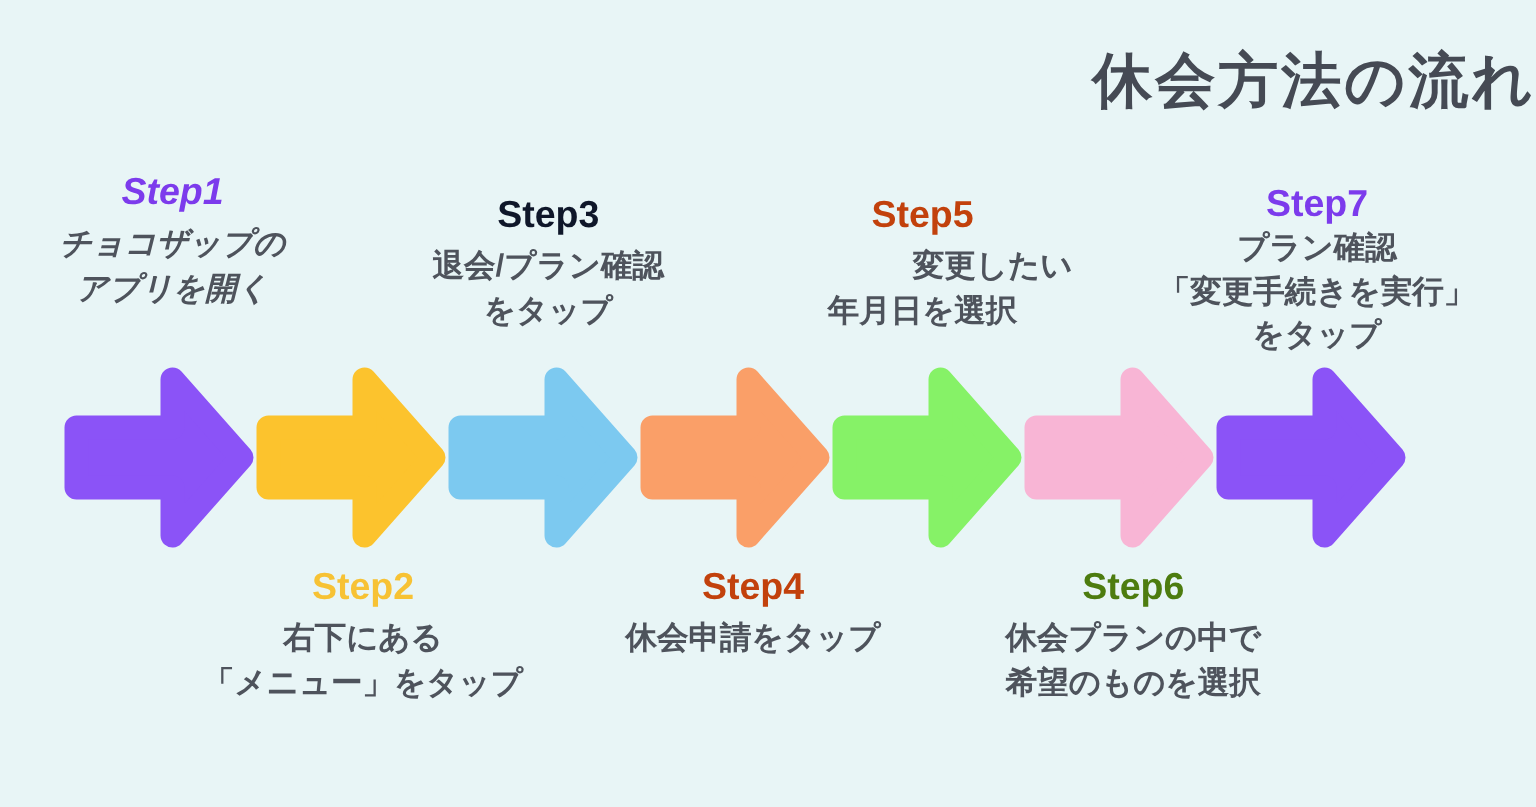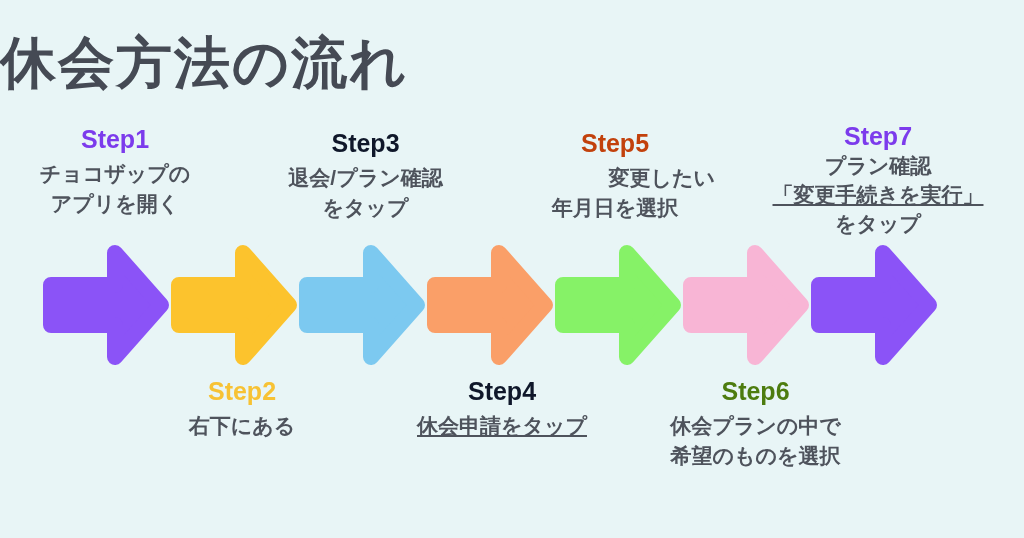--- a/index.html
+++ b/index.html
@@ -9,42 +9,42 @@
     width: 1024px;
     height: 538px;
     overflow: hidden;
     margin: 0 auto;
   }
   .title {
     position: absolute;
     top: 26px;
     left: 0;
     width: 100%;
-    text-align: left;
-    font-size: 56px;
+    text-align: right;
+    font-size: 40px;
     font-weight: 800;
     letter-spacing: 2px;
     margin: 0;
   }
   .step {
     position: absolute;
     text-align: center;
   }
   .step-label {
     font-size: 25px;
     font-weight: 800;
     line-height: 30px;
     margin-bottom: 5px;
   }
   .step-line {
     font-size: 21px;
     font-weight: 700;
     line-height: 30px;
   }
-  #step1 { left: 15px;  top: 124px; width: 200px; }
+  #step1 { left: 15px;  top: 113px; width: 200px; font-style: italic; }
   #step3 { left: 263px; top: 128px; width: 205px; }
   #step5 { left: 515px; top: 128px; width: 200px; }
   #step7 { left: 752px; top: 121px; width: 252px; }
   #step2 { left: 118px; top: 376px; width: 248px; }
   #step4 { left: 383px; top: 376px; width: 238px; }
   #step6 { left: 633px; top: 376px; width: 245px; }
   #step7 .step-label { margin-bottom: 0; }
   #step7 .step-line  { line-height: 29px; }
   .arrow {
     position: absolute;
@@ -81,32 +81,33 @@
 
   <div class="step" id="step5">
     <div class="step-label" style="color: #c2410c;">Step5</div>
     <div class="step-line" style="color: rgb(78, 83, 92); text-align: right;">変更したい</div>
     <div class="step-line" style="color: rgb(78, 83, 92);">年月日を選択</div>
   </div>
 
   <div class="step" id="step7">
     <div class="step-label" style="color: rgb(124, 59, 236);">Step7</div>
     <div class="step-line" style="color: rgb(78, 83, 92);">プラン確認</div>
-    <div class="step-line" style="color: rgb(78, 83, 92); text-decoration: underline;">「変更手続きを実行」</div>
+    <div class="step-line" style="color: rgb(78, 83, 92);">「変更手続きを実行」</div>
     <div class="step-line" style="color: rgb(78, 83, 92);">をタップ</div>
   </div>
 
   <div class="step" id="step2">
     <div class="step-label" style="color: rgb(247, 194, 52);">Step2</div>
     <div class="step-line" style="color: rgb(78, 83, 92);">右下にある</div>
+    <div class="step-line" style="color: rgb(78, 83, 92);">「メニュー」をタップ</div>
   </div>
 
   <div class="step" id="step4">
-    <div class="step-label" style="color: #0f172a;">Step4</div>
-    <div class="step-line" style="color: rgb(78, 83, 92); text-decoration: underline;">休会申請をタップ</div>
+    <div class="step-label" style="color: #c2410c;">Step4</div>
+    <div class="step-line" style="color: rgb(78, 83, 92);">休会申請をタップ</div>
   </div>
 
   <div class="step" id="step6">
     <div class="step-label" style="color: #4d7c0f;">Step6</div>
     <div class="step-line" style="color: rgb(78, 83, 92);">休会プランの中で</div>
     <div class="step-line" style="color: rgb(78, 83, 92);">希望のものを選択</div>
   </div>
 
   <svg class="arrow" id="arrow1" viewBox="0 0 128 124" style="color: rgb(139, 83, 247);">
     <polygon points="9,42 73,42 73,10 119,62 73,114 73,82 9,82" fill="currentColor" stroke="currentColor" stroke-width="16" stroke-linejoin="round"></polygon>

